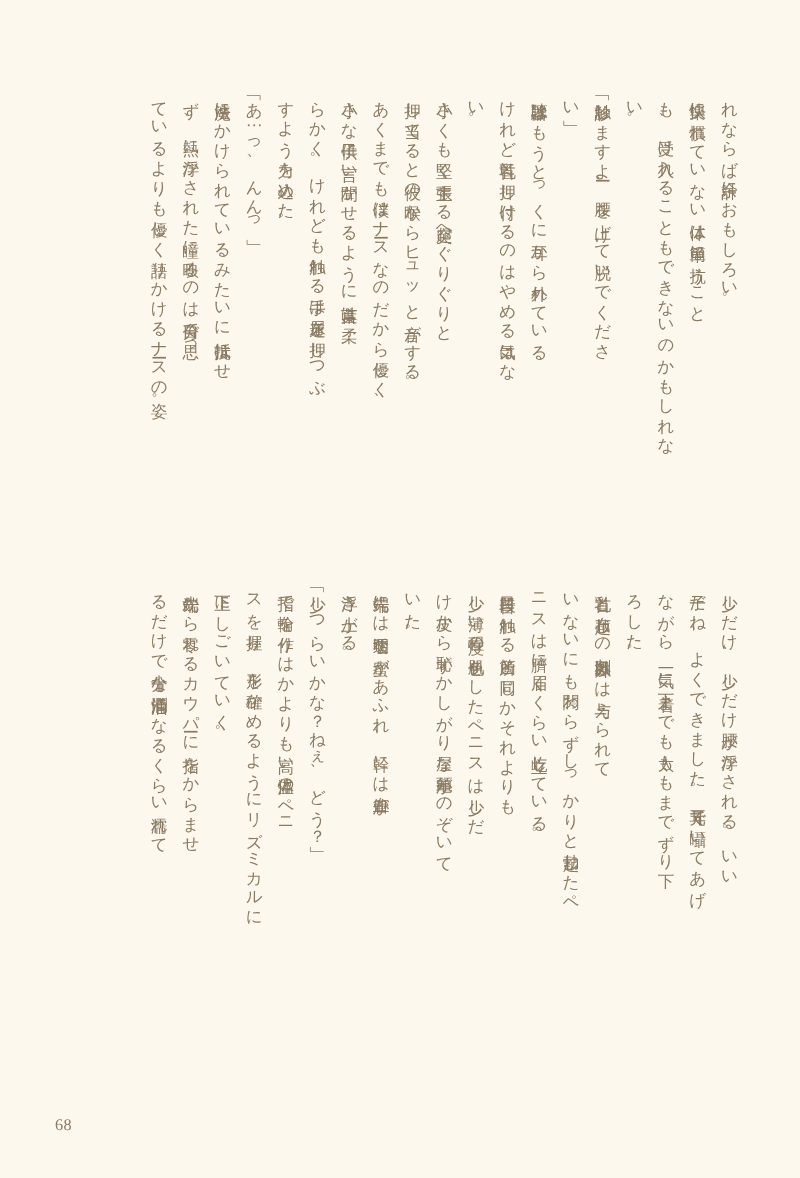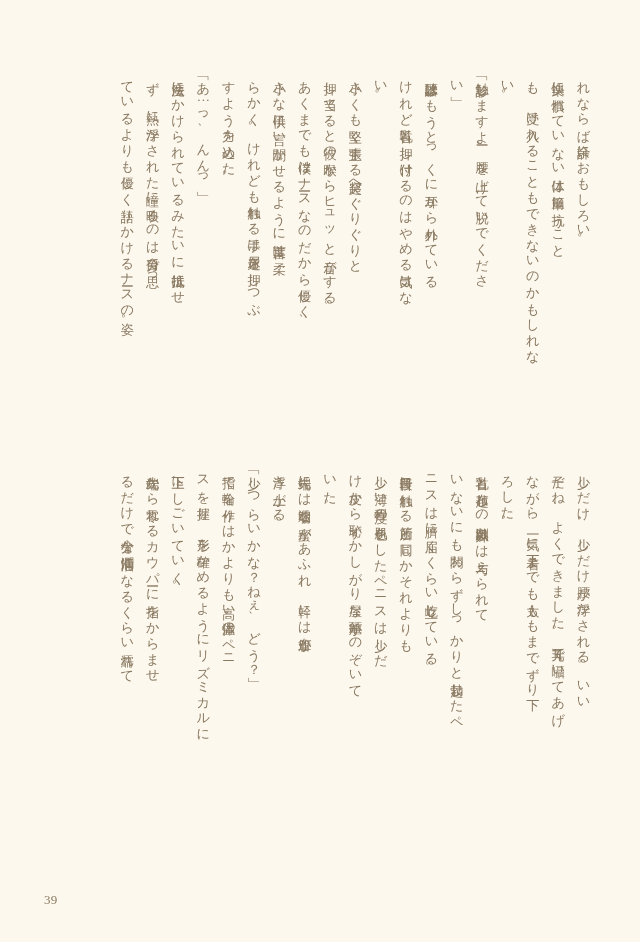--- a/index.html
+++ b/index.html
@@ -92,15 +92,15 @@
 いた。
 先端には透明な蜜があふれ、幹には血管が
 浮き上がる。
 「少しつらいかな？ねぇ、どう？」
 指で輪を作りはかよりも高い体温のペニ
 スを握り、形を確かめるようにリズミカルに
 上下にしごいていく。
 先端から零れるカウパーに指をからませ
 るだけで十分な潤滑油になるくらい濡れて</div>
 
-  <div class="page-number">39</div>
+  <div class="page-number">68</div>
 
 </div>
 
 </body></html>

